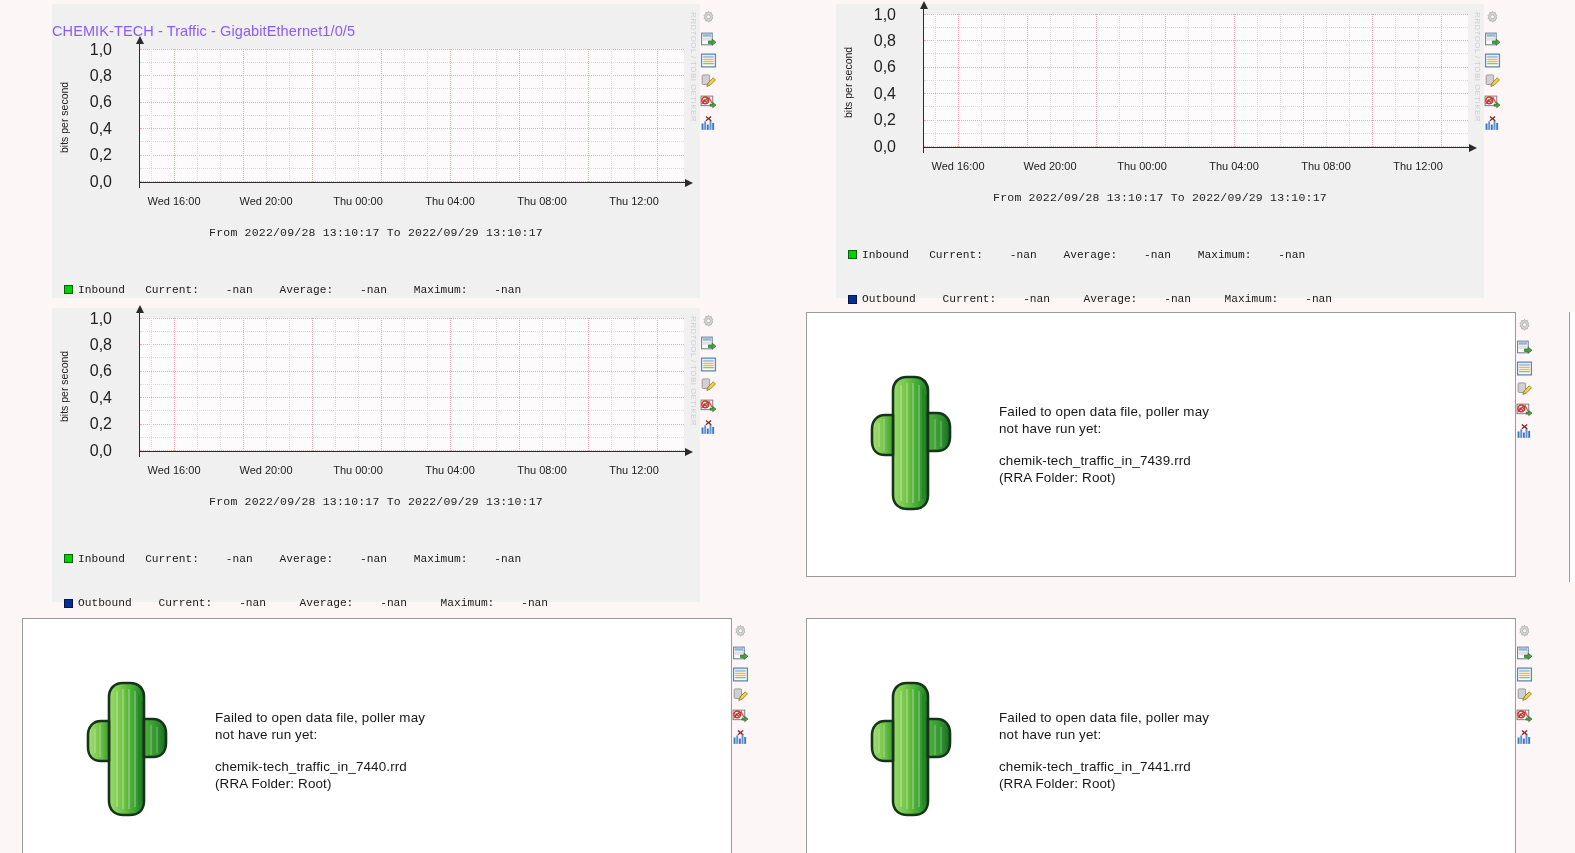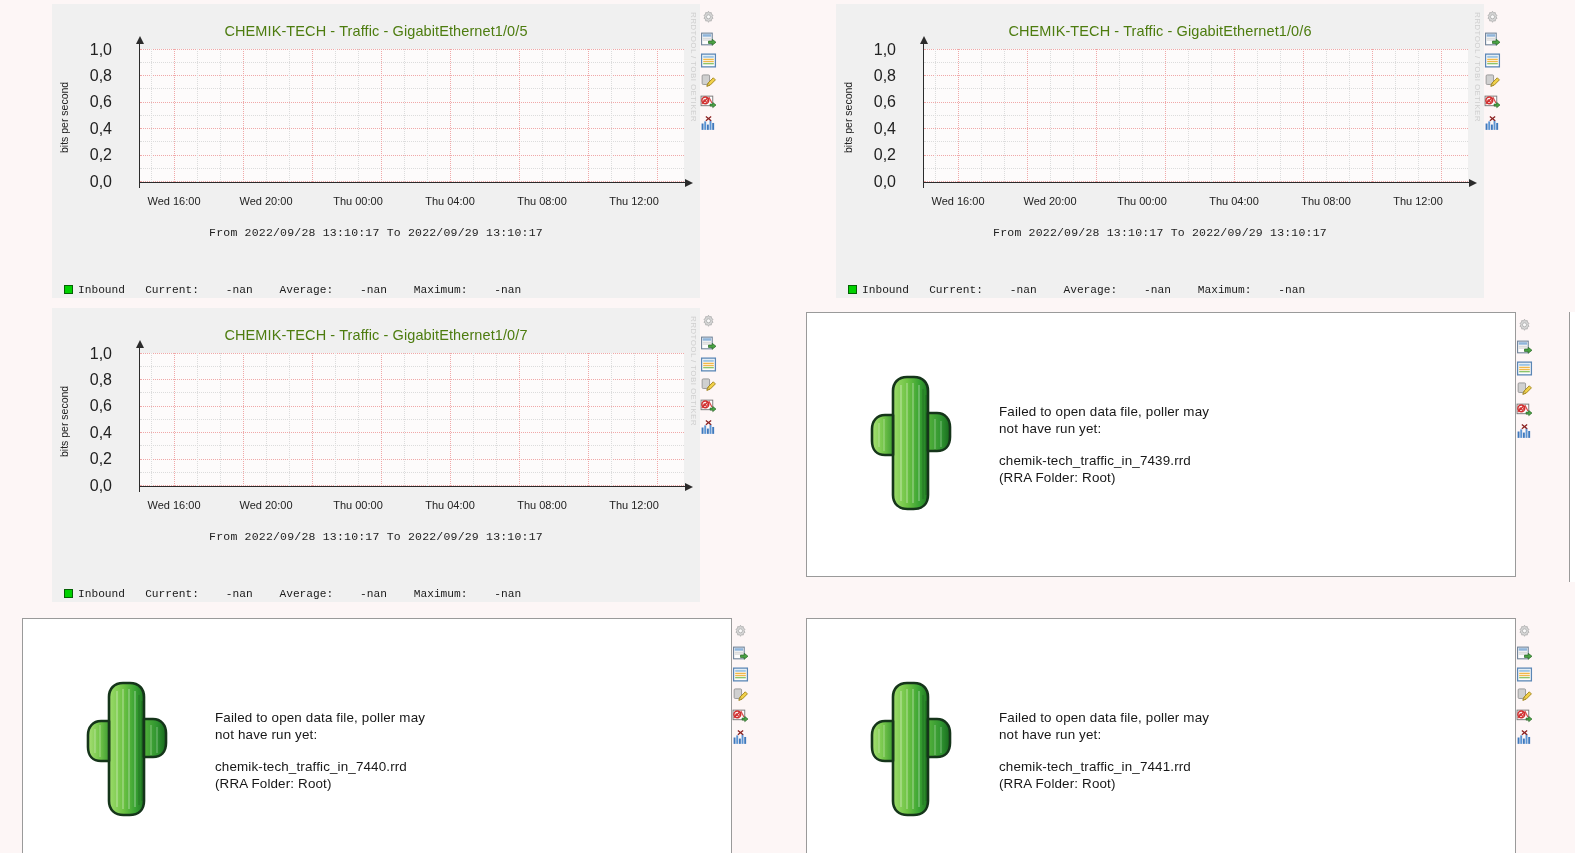--- a/index.html
+++ b/index.html
@@ -26,23 +26,22 @@
     top:8px;right:2px;
     font-size:8px;
     letter-spacing:.4px;
     color:#cfcfcf;
     writing-mode:vertical-rl;
     text-orientation:mixed;
     white-space:nowrap;
     font-family:"Liberation Sans",sans-serif;
   }
   .g-title{
-    text-align:center;
     font-size:14.5px;
-    color:#4d7c0f;
+    color:#8b5cf6;
     padding-top:19px;
     letter-spacing:.1px;
   }
   .plot-wrap{position:relative;margin-top:4px;height:150px;}
   .ylabel{
     position:absolute;
     left:6px;top:18px;
     writing-mode:vertical-rl;
     transform:rotate(180deg);
     font-size:10.5px;
@@ -275,21 +274,20 @@
           <rect x="9" y="5" width="1.8" height="9" fill="#5a94d4"></rect>
           <rect x="11.5" y="7.5" width="1.8" height="6.5" fill="#3f79bd"></rect>
           <path d="M5.5 1.5l5 4M10.5 1.5l-5 4" stroke="#8a2020" stroke-width="1.2"></path>
         </svg>
     </div>
   </div>
 
   <div class="cell" style="left:836px;top:4px;width:672px;height:294px;">
     <div class="graph-panel" style="width:648px;height:294px;">
       <div class="rrd-watermark">RRDTOOL / TOBI OETIKER</div>
-      <div class="g-title">CHEMIK-TECH - Traffic - GigabitEthernet1/0/6</div>
 
       <div class="plot-wrap">
         <div class="ylabel">bits per second</div>
         <div class="yticks">
           <div class="ytick" style="top:139px">0,0</div>
           <div class="ytick" style="top:112px">0,2</div>
           <div class="ytick" style="top:86px">0,4</div>
           <div class="ytick" style="top:59px">0,6</div>
           <div class="ytick" style="top:33px">0,8</div>
           <div class="ytick" style="top:7px">1,0</div>
@@ -391,21 +389,20 @@
           <rect x="9" y="5" width="1.8" height="9" fill="#5a94d4"></rect>
           <rect x="11.5" y="7.5" width="1.8" height="6.5" fill="#3f79bd"></rect>
           <path d="M5.5 1.5l5 4M10.5 1.5l-5 4" stroke="#8a2020" stroke-width="1.2"></path>
         </svg>
     </div>
   </div>
 
   <div class="cell" style="left:52px;top:308px;width:672px;height:294px;">
     <div class="graph-panel" style="width:648px;height:294px;">
       <div class="rrd-watermark">RRDTOOL / TOBI OETIKER</div>
-      <div class="g-title">CHEMIK-TECH - Traffic - GigabitEthernet1/0/7</div>
 
       <div class="plot-wrap">
         <div class="ylabel">bits per second</div>
         <div class="yticks">
           <div class="ytick" style="top:139px">0,0</div>
           <div class="ytick" style="top:112px">0,2</div>
           <div class="ytick" style="top:86px">0,4</div>
           <div class="ytick" style="top:59px">0,6</div>
           <div class="ytick" style="top:33px">0,8</div>
           <div class="ytick" style="top:7px">1,0</div>

